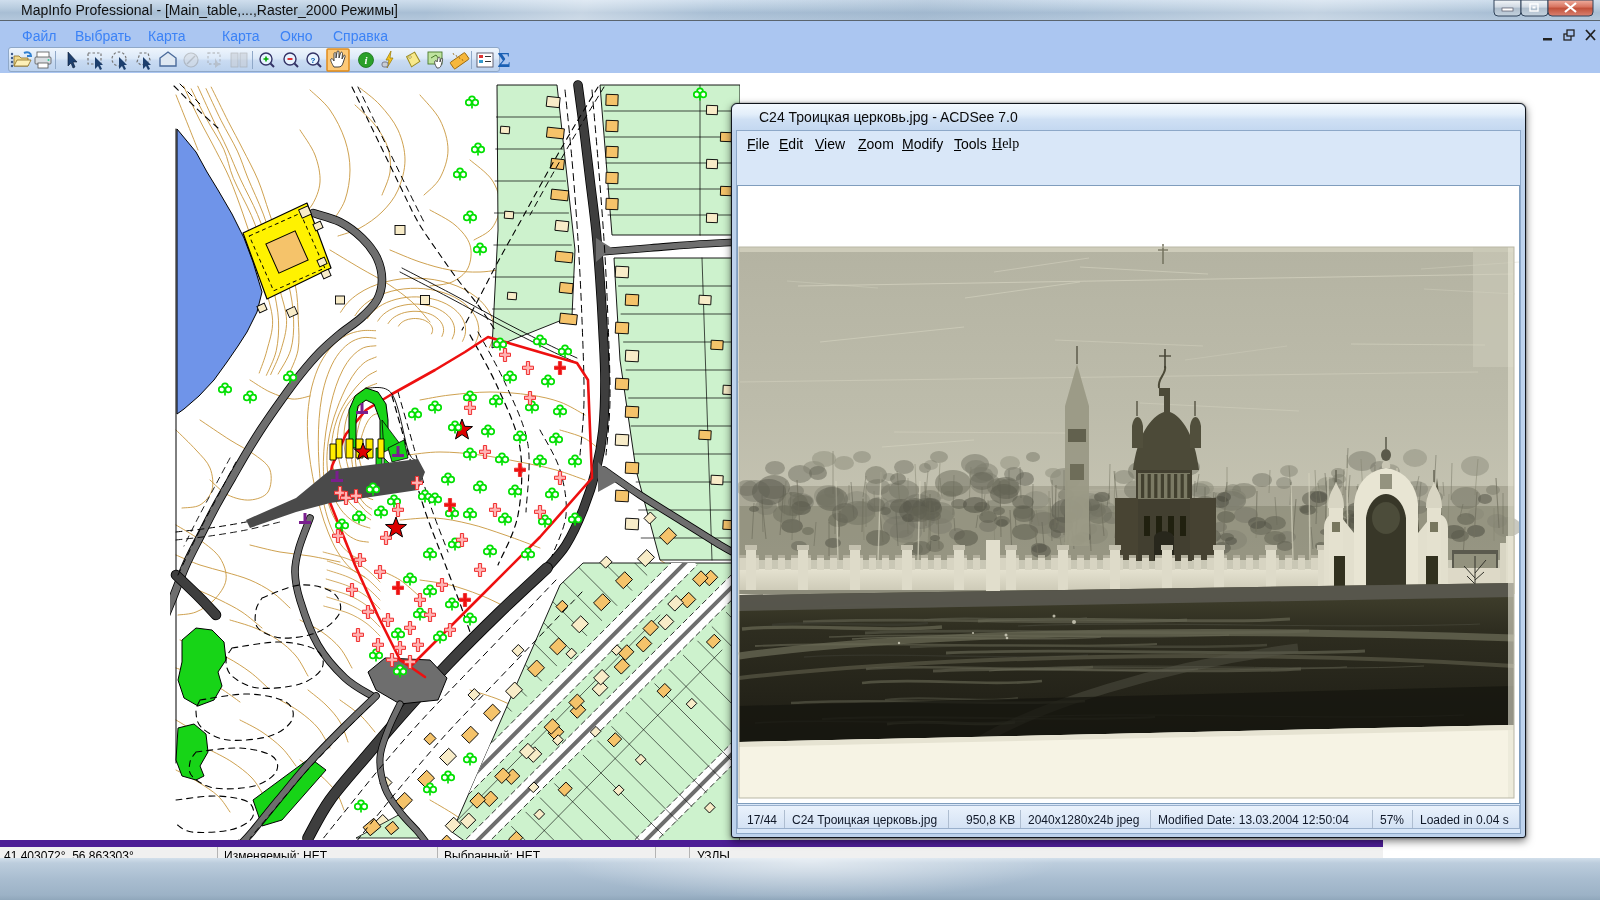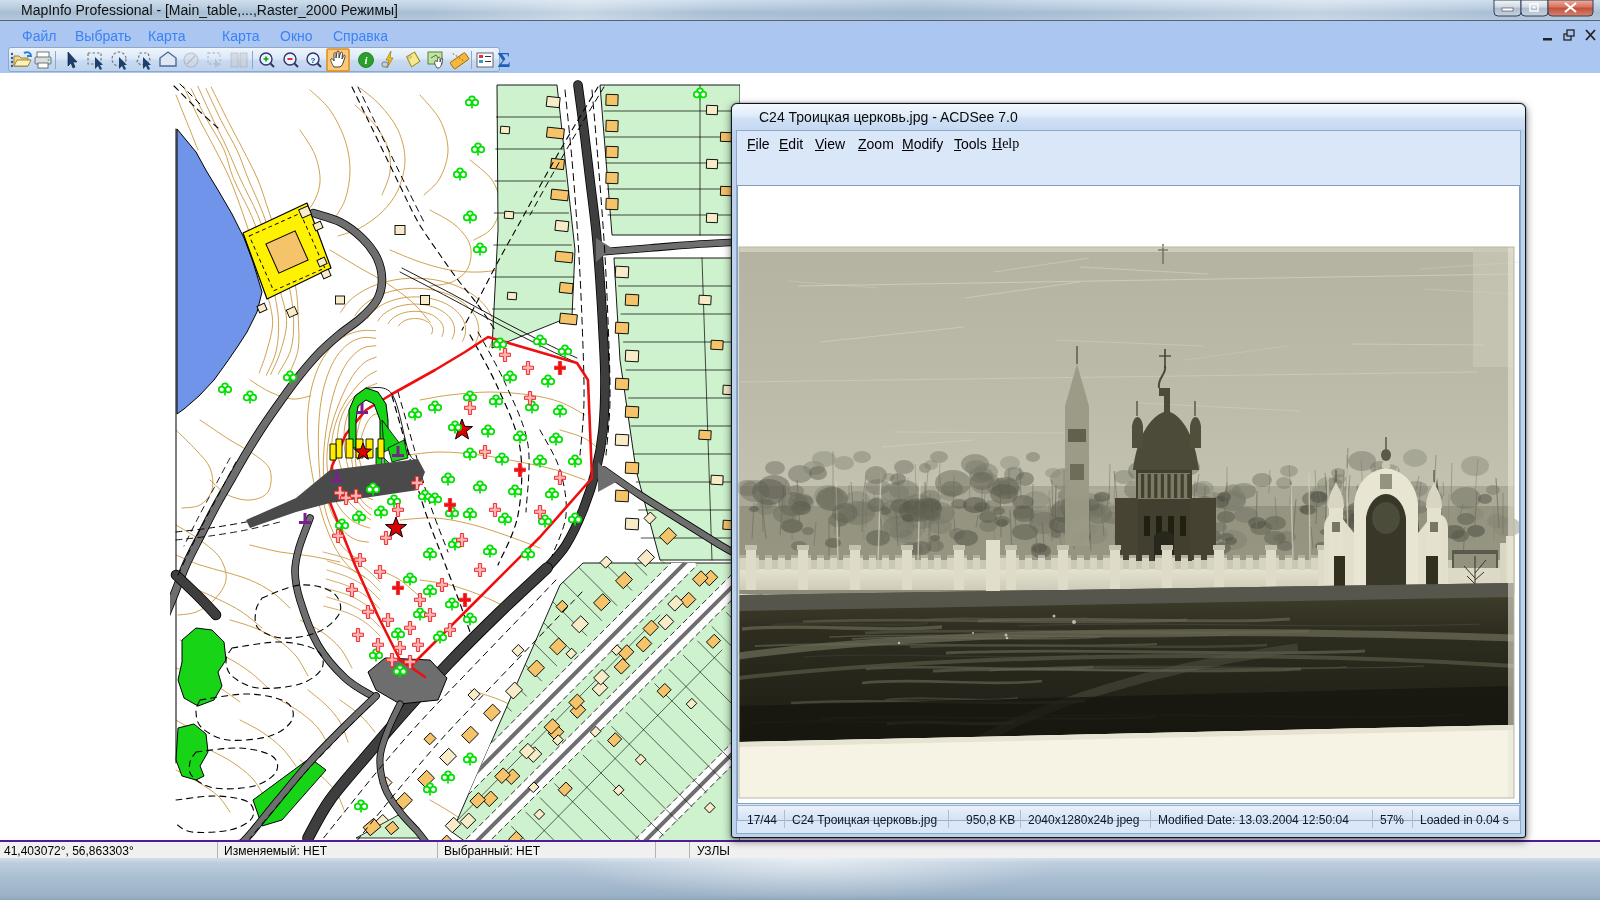--- a/index.html
+++ b/index.html
@@ -19,38 +19,38 @@
 #mi-band { left:0; top:21px; width:1600px; height:52px; background:#abc6f1; }
 #mi-menu { left:0; top:26px; width:1325px; height:20px; font-size:14px; color:#3b82f6; }
 #mi-menu span { position:absolute; top:2px; }
 #mi-toolbar { left:8px; top:47px; width:492px; height:25px; border:1px solid #8fa8c8; border-radius:3px;
   background:linear-gradient(180deg,#eef5fd 0%,#dce9f8 45%,#c9dbf2 55%,#bcd2ee 100%); }
 
 
 #mi-canvas { left:0; top:73px; width:1600px; height:767px; background:#ffffff; }
 
 
-#mi-status { left:0; top:840px; width:1600px; height:18px; background:#f0f0f0; border-top:2px solid #4c1d95; font-size:12px; color:#000; }
+#mi-status { left:0; top:840px; width:1383px; height:18px; background:#f0f0f0; border-top:7px solid #4c1d95; font-size:12px; color:#000; }
 #mi-status .seg { position:absolute; top:0; height:18px; border-right:1px solid #b4b4b4; }
 #mi-status span { position:absolute; top:2px; }
 
 
 #acd { left:727px; top:100px; width:803px; height:741px; }
 #acd-frame { left:4px; top:3px; width:795px; height:735px; background:#bdd2ec;
   border:1px solid #10151c; border-radius:6px 6px 3px 3px;
   box-shadow: 0 3px 9px rgba(0,0,0,.55), 0 0 2px rgba(0,0,0,.5); }
 #acd-title-hl { left:5px; top:4px; width:793px; height:26px; border-radius:6px 6px 0 0;
   background:linear-gradient(180deg,#f4f9fe 0%,#e2eefa 40%,#cfe0f4 60%,#c4d8f0 100%); }
 #acd-title-text { left:26px; top:9px; font-size:14px; color:#0a0a0a; white-space:nowrap;margin-left:6px; }
 #acd-client { left:9px; top:30px; width:785px; height:704px; background:#d9e7f8; border:1px solid #8da8c8; }
 #acd-menu { left:12px; top:36px; width:700px; height:20px; font-size:14px; color:#000; }
 #acd-menu span { position:absolute; top:0; }
 #acd-menu u { text-decoration:underline; }
 #acd-photo-area { left:10px; top:85px; width:783px; height:619px; background:#ffffff; border:1px solid #7f9dbd; }
-#acd-status { left:10px; top:705px; width:783px; height:16px; background:linear-gradient(180deg,#eaf2fc,#d4e2f4);
+#acd-status { left:10px; top:705px; width:783px; height:24px; background:linear-gradient(180deg,#eaf2fc,#d4e2f4);
   border:1px solid #9ab0cc; font-size:12px; color:#101828; }
 #acd-status span { position:absolute; top:7px; white-space:nowrap; }
 #acd-status i { position:absolute; top:4px; width:1px; height:18px; background:#aebdd0; }
 
 
 #taskbar { left:0; top:858px; width:1600px; height:42px;
   background:linear-gradient(180deg,#d2dfeb 0%,#bccddd 12%,#a9bdd0 50%,#9cb2c6 88%,#90a7bb 100%); }
 #taskbar-light { left:560px; top:858px; width:500px; height:42px;
   background:radial-gradient(ellipse at 50% 10%, rgba(255,255,255,.55), rgba(255,255,255,0) 70%); }
 </style>

